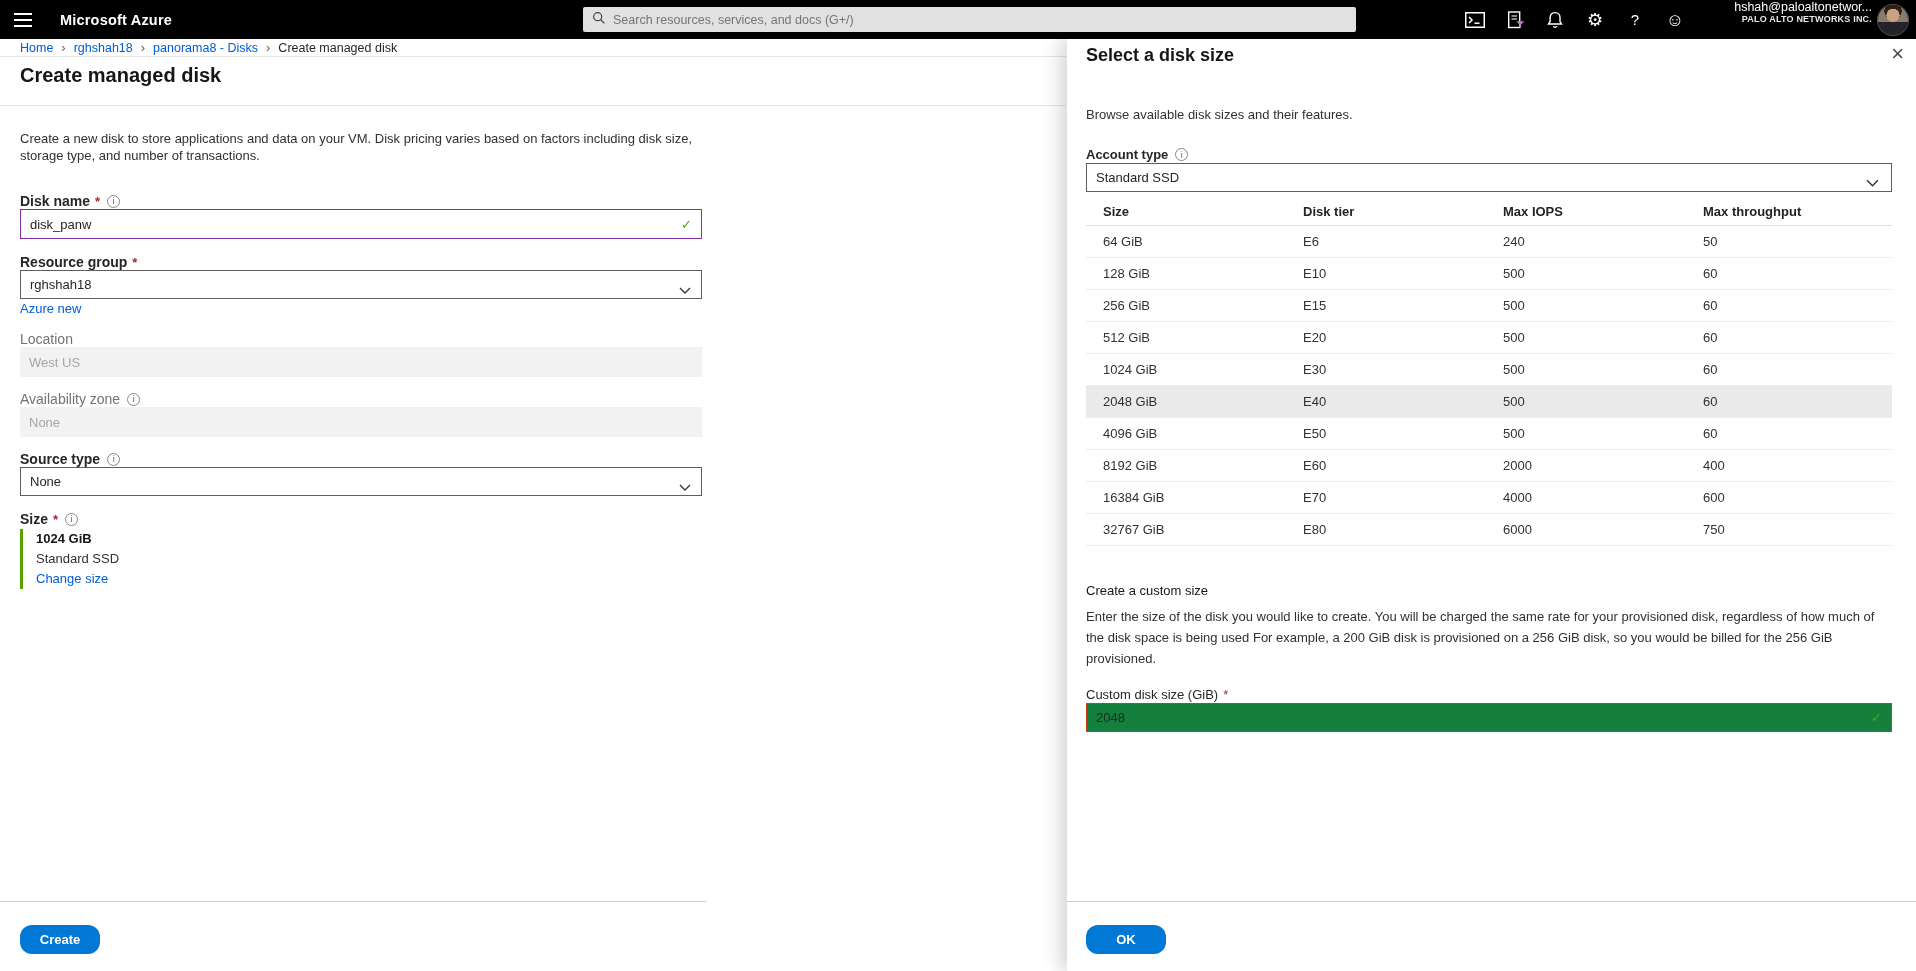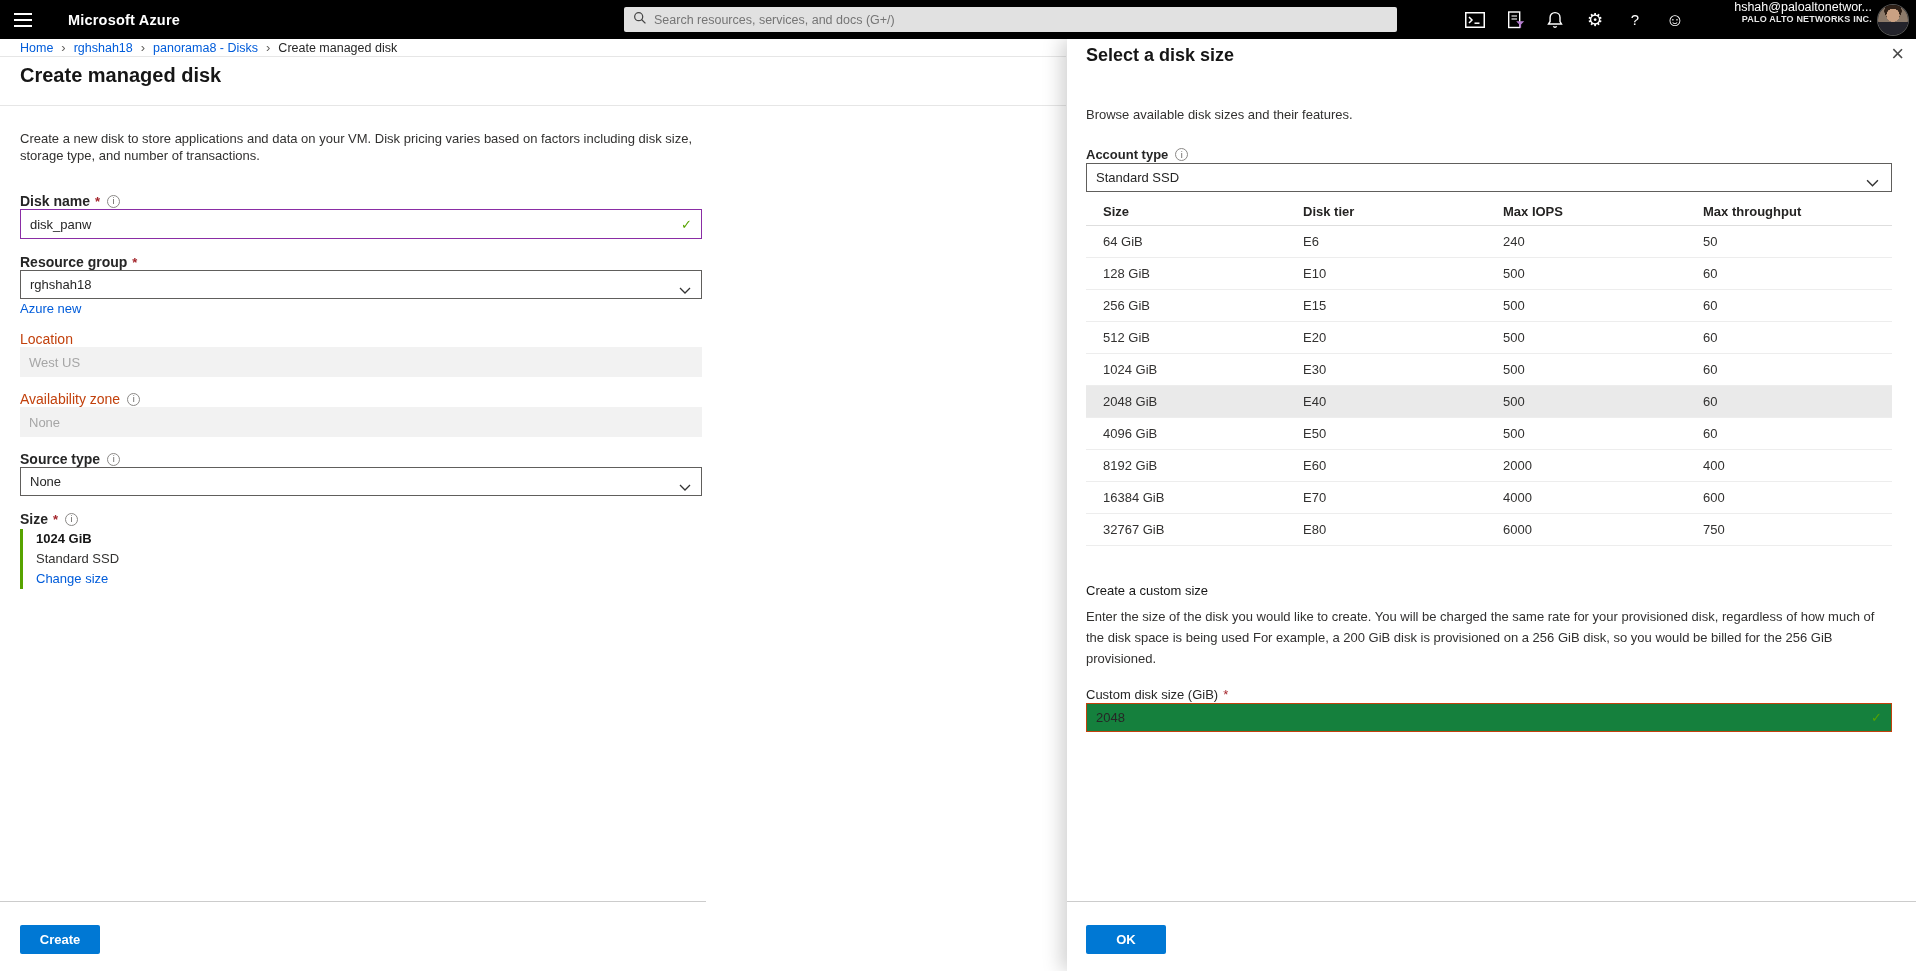--- a/index.html
+++ b/index.html
@@ -5,23 +5,23 @@
   * { margin:0; padding:0; box-sizing:border-box; }
   html,body { width:1916px; height:971px; overflow:hidden; background:#fff;
     font-family:"Liberation Sans","DejaVu Sans",sans-serif; color:#252423; }
 
   
   .topbar { position:absolute; left:0; top:0; width:1916px; height:39px; background:#000;
     display:flex; align-items:center; z-index:50; }
   .hamburger { width:46px; height:39px; display:flex; flex-direction:column; justify-content:center;
     align-items:center; gap:4px; cursor:pointer; }
   .hamburger span { display:block; width:18px; height:2px; background:#fff; }
-  .brand { color:#fff; font-weight:700; font-size:14.5px; margin-left:22px; letter-spacing:.2px; cursor:pointer; }
+  .brand { color:#fff; font-weight:700; font-size:14.5px; margin-left:14px; letter-spacing:.2px; cursor:pointer; }
   .tb-search { position:absolute; left:583px; top:7px; width:773px; height:25px; background:#e1e1e1;
-    border-radius:2px; display:flex; align-items:center; padding-left:9px; gap:7px;margin-left:41px; }
+    border-radius:2px; display:flex; align-items:center; padding-left:9px; gap:7px; }
   .tb-search input { border:none; outline:none; background:transparent; flex:1; font-size:12.5px;
     color:#333; font-family:inherit; }
   .tb-icons { position:absolute; left:1462px; top:0; height:39px; display:flex; align-items:center; gap:14px; }
   .tb-ico { width:26px; height:39px; display:flex; align-items:center; justify-content:center;
     color:#fff; cursor:pointer; }
   .glyph { color:#fff; font-size:18px; line-height:1; }
   .help-glyph { font-size:15px; }
   .account { position:absolute; right:44px; top:0; height:24px; display:flex; flex-direction:column;
     justify-content:center; align-items:flex-end; cursor:pointer; }
   .acct-email { color:#fff; font-size:12.5px; line-height:14px; }
@@ -41,21 +41,21 @@
   .crumb.current { color:#262626; cursor:default; }
   .crumb-sep { color:#605e5c; margin:0 8px; font-size:11px; }
   .crumb-sep::after { content:"\203A"; font-size:13px; }
   .page-title { position:absolute; left:20px; top:64px; font-size:20px; font-weight:700; color:#161616; }
   .title-divider { position:absolute; left:0; top:105px; width:1066px; border-top:1px solid #e6e6e6; }
 
   .intro { position:absolute; left:20px; top:130px; width:710px; font-size:13px; line-height:17px; color:#323130; }
 
   .field-label { position:absolute; left:20px; display:flex; align-items:center; gap:5px;
     font-size:14px; font-weight:700; color:#262626; }
-  .field-label.dim { color:#c2410c; font-weight:400; }
+  .field-label.dim { color:#737373; font-weight:400; }
   .req::after { content:"*"; color:#a4262c; font-size:13px; }
   .info-i { width:13px; height:13px; border:1px solid #8a8886; border-radius:50%; display:inline-flex;
     align-items:center; justify-content:center; font-size:9px; color:#605e5c; font-weight:400;
     cursor:pointer; margin-left:2px; }
   .info-i::after { content:"i"; }
 
   .tb-input { position:absolute; left:20px; width:682px; height:30px; background:#fff; border:1px solid #8a2da5;
     display:flex; align-items:center; }
   .tb-input input { border:none; outline:none; flex:1; font-size:13px; color:#262626; padding-left:9px;
     font-family:inherit; background:transparent; }
@@ -72,21 +72,21 @@
 
   .link { color:#015cda; font-size:13px; cursor:pointer; position:absolute; left:20px; }
 
   .size-block { position:absolute; left:20px; top:529px; border-left:3px solid #57a300; padding-left:13px; }
   .size-val { font-size:13px; font-weight:700; color:#161616; line-height:20px; }
   .size-sku { font-size:13px; color:#323130; line-height:20px; }
   .size-change { font-size:13px; color:#015cda; cursor:pointer; line-height:20px; }
 
   .left-divider { position:absolute; left:0; top:901px; width:706px; border-top:1px solid #ccc; }
   .btn { position:absolute; width:80px; height:29px; background:#0078d4; color:#fff; border:none;
-    border-radius:2px; font-size:13px; font-weight:700; font-family:inherit; cursor:pointer; }
+    border-radius:12px; font-size:13px; font-weight:700; font-family:inherit; cursor:pointer; }
   .create-btn { left:20px; top:925px; }
 
   
   .panel { position:absolute; left:1067px; top:39px; width:849px; height:932px; background:#fff;
     box-shadow:-6px 0 18px rgba(0,0,0,.18); z-index:40; }
   .panel-title { position:absolute; left:19px; top:6px; font-size:18px; font-weight:700; color:#161616; }
   .panel-close { position:absolute; right:12px; top:2px; font-size:22px; color:#4a4a4a; cursor:pointer;
     line-height:26px; }
   .panel-close::after { content:"\00D7"; }
   .panel-sub { position:absolute; left:19px; top:68px; font-size:13px; color:#323130; }

